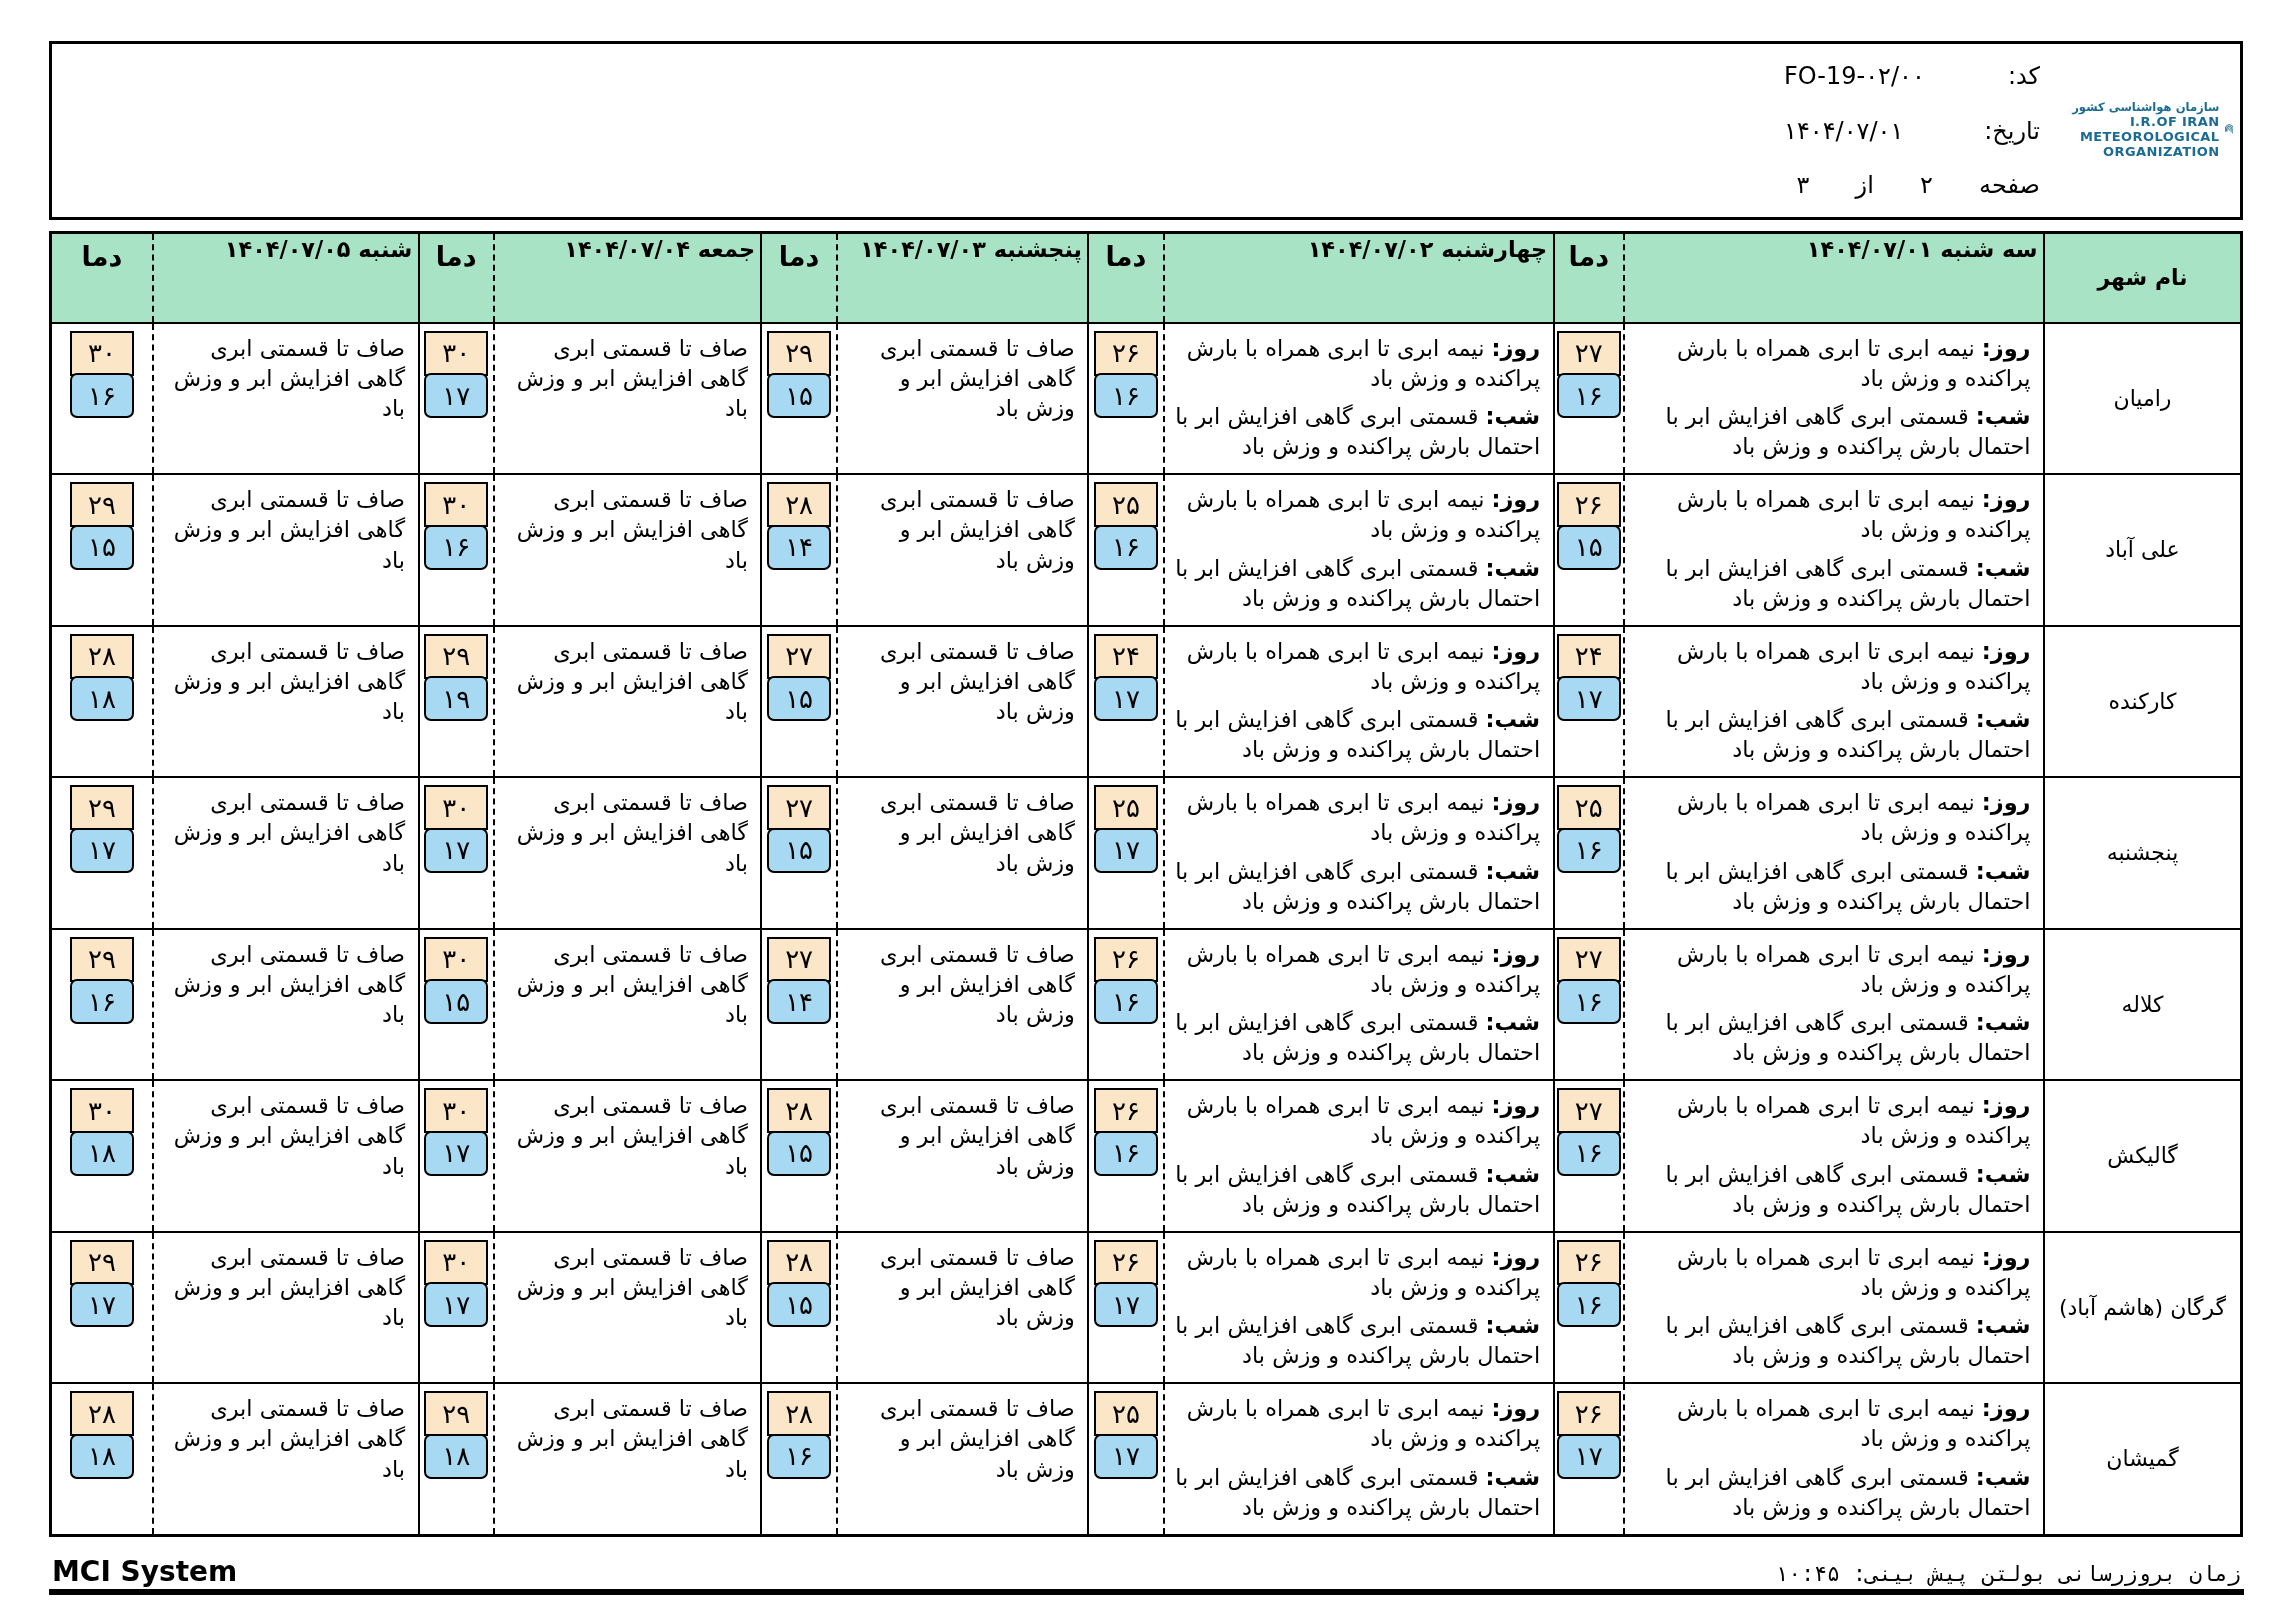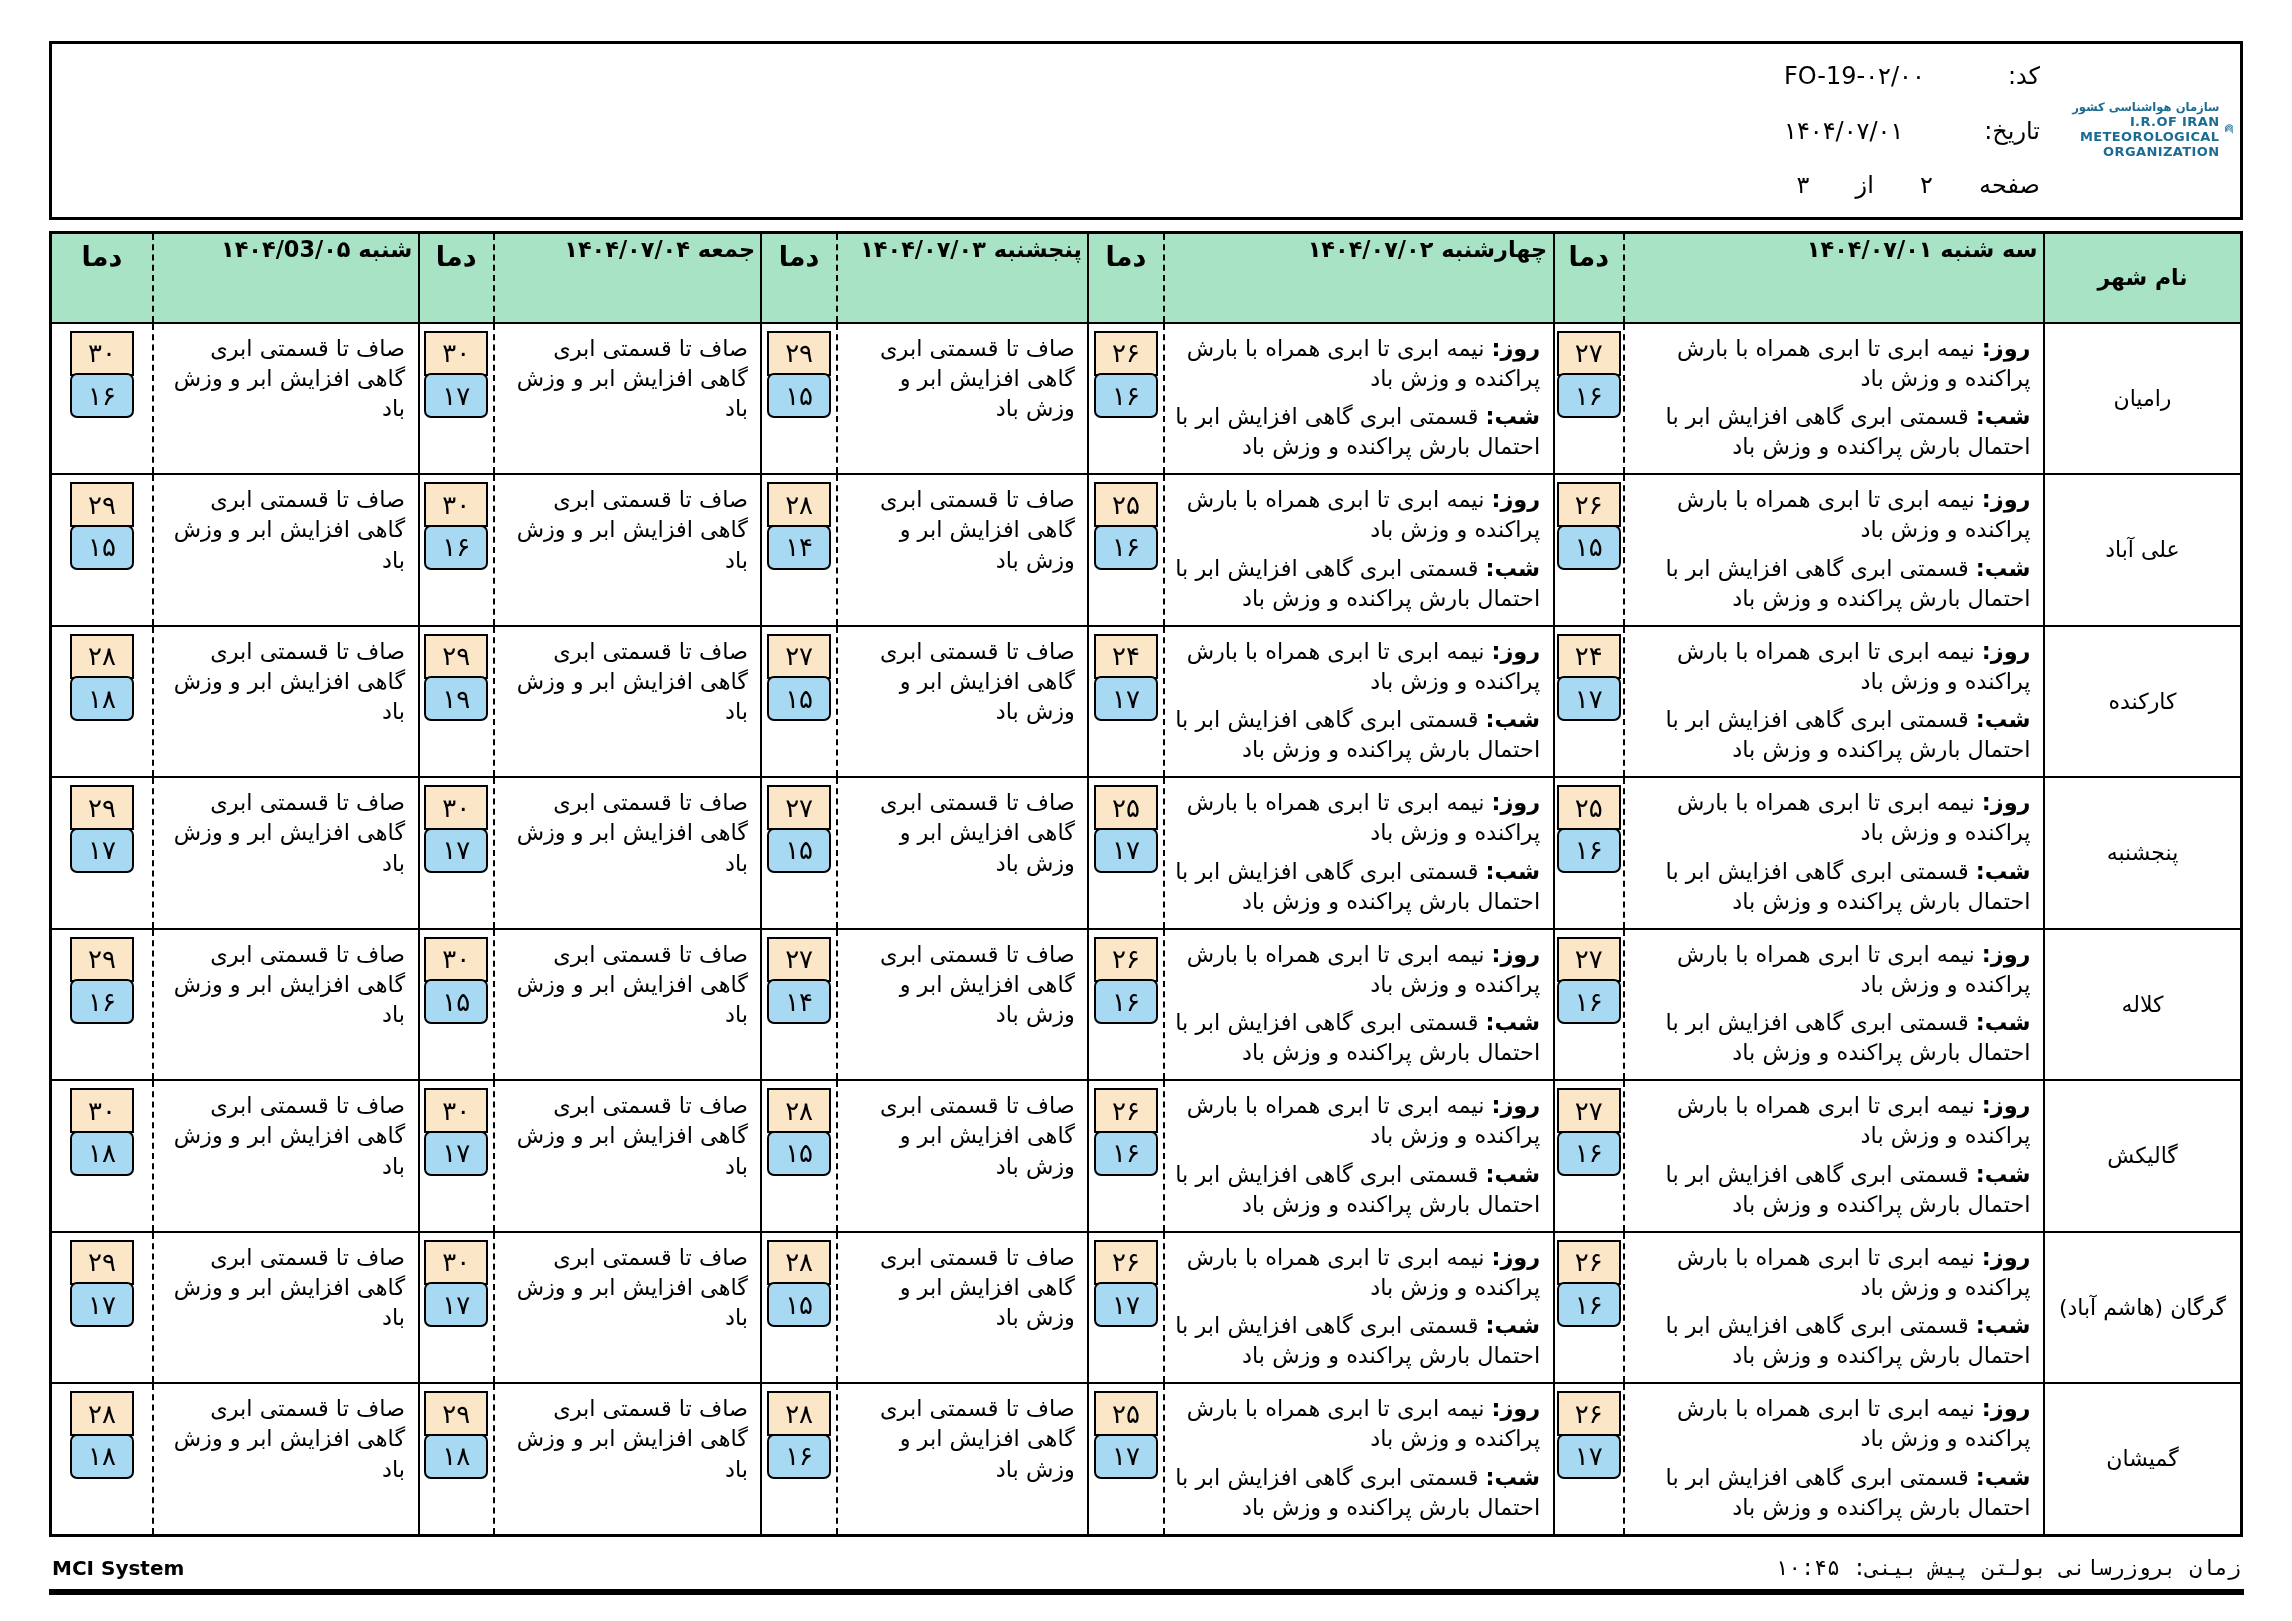--- a/index.html
+++ b/index.html
@@ -56,21 +56,21 @@
   .fc-block{margin-bottom:8px;}
   .fc-block b{font-weight:bold;}
   .tbox{width:64px;height:45px;margin:0 auto;border:2.7px solid #000;box-sizing:border-box;
         display:flex;align-items:center;justify-content:center;font-size:26px;}
   .tbox.max{background:var(--max-bg);}
   .tbox.min{background:var(--min-bg);margin-top:-2.7px;border-radius:7px;}
 
   
   .footer{position:absolute;left:52px;right:52px;top:1555px;
           display:flex;justify-content:space-between;align-items:baseline;}
-  .footer .f-left{font-size:20px;font-weight:bold;}
+  .footer .f-left{font-size:28px;font-weight:bold;}
   .footer .f-right{font-size:21.5px;direction:rtl;font-family:Liberation Mono, monospace;}
   .footer-line{position:absolute;left:49px;right:49px;top:1589px;height:6.3px;background:#000;}
 </style>
 </head>
 <body>
 
 <div class="page" style="--header-bg: #a9e3c5; --max-bg: #fbe6c8; --min-bg: #a7d9f2; --logo: #1c6b92;">
 
   <div class="hdr">
 
@@ -128,21 +128,21 @@
       <tr>
         <th class="c-city">نام شهر</th>
         <th class="c-text">سه شنبه ۱۴۰۴/۰۷/۰۱</th>
         <th class="c-temp">دما</th>
         <th class="c-text">چهارشنبه ۱۴۰۴/۰۷/۰۲</th>
         <th class="c-temp">دما</th>
         <th class="c-text">پنجشنبه ۱۴۰۴/۰۷/۰۳</th>
         <th class="c-temp">دما</th>
         <th class="c-text">جمعه ۱۴۰۴/۰۷/۰۴</th>
         <th class="c-temp">دما</th>
-        <th class="c-text">شنبه ۱۴۰۴/03/۰۵</th>
+        <th class="c-text">شنبه ۱۴۰۴/۰۷/۰۵</th>
         <th class="c-temp">دما</th>
       </tr>
     </thead>
     <tbody>
         <tr>
           <td class="c-city">رامیان</td>
           <td class="c-text">
             <div class="fc-block"><b>روز:</b> نیمه ابری تا ابری همراه با بارش پراکنده و وزش باد</div>
             <div class="fc-block"><b>شب:</b> قسمتی ابری گاهی افزایش ابر با احتمال بارش پراکنده و وزش باد</div>
           </td>

